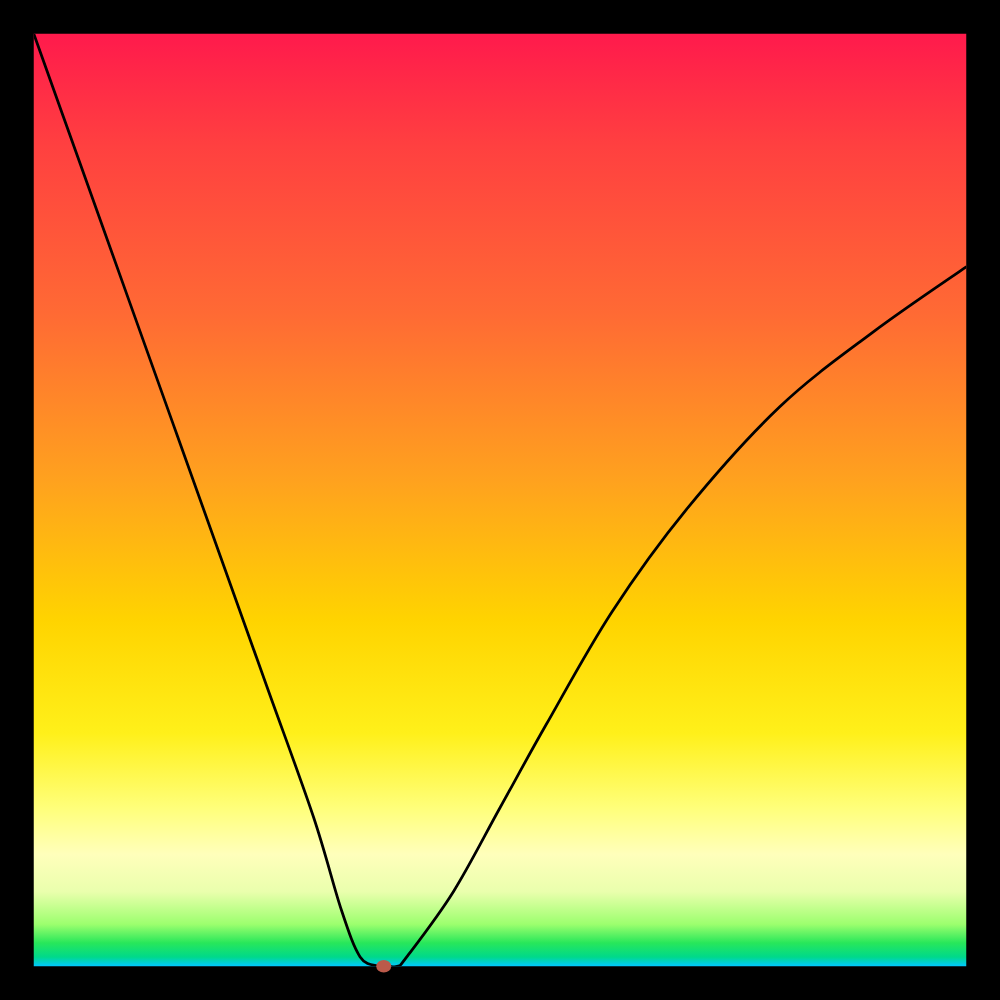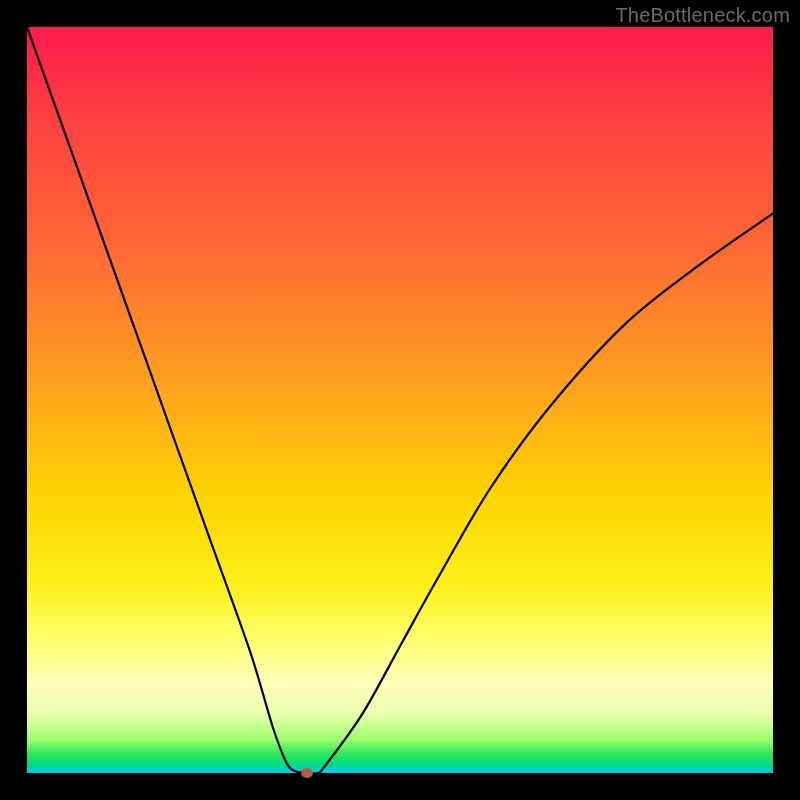--- a/index.html
+++ b/index.html
@@ -66,21 +66,20 @@
     height: 10px;
     border-radius: 50% / 50%;
     background: #bb5a4a;
     transform: translate(-50%, -50%);
   }
 </style>
 </head>
 <body>
 
 <div class="frame">
-  <div class="watermark">TheBottleneck.com</div>
 
   <div class="plot-area">
     <svg class="curve" viewBox="0 0 746 746" preserveAspectRatio="none">
       <path id="curve-path" d="M 0,0 C 6.216666666666668,17.406666666666677 24.866666666666667,69.62666666666672 37.300000000000004,104.44000000000005 C 49.73333333333334,139.2533333333334 62.16666666666668,174.06666666666666 74.60000000000001,208.88 C 87.03333333333335,243.69333333333333 99.46666666666665,278.5066666666667 111.89999999999999,313.32000000000005 C 124.33333333333333,348.1333333333334 136.76666666666668,382.94666666666666 149.20000000000002,417.76 C 161.63333333333335,452.5733333333333 174.06666666666666,487.3866666666667 186.5,522.2 C 198.93333333333334,557.0133333333333 213.85333333333332,596.8 223.79999999999998,626.64 C 233.74666666666664,656.48 239.96333333333334,682.59 246.18,701.24 C 252.39666666666668,719.89 256.12666666666667,731.0799999999999 261.09999999999997,738.54 C 266.07333333333327,746 272.28999999999996,744.7566666666667 276.02,746 C 279.75,747.2433333333333 280.99333333333334,746 283.48,746 C 285.9666666666667,746 288.4533333333333,747.2433333333333 290.94,746 C 293.4266666666667,744.7566666666667 290.94000000000005,748.4866666666667 298.40000000000003,738.54 C 305.86,728.5933333333332 323.26666666666665,706.2133333333334 335.7,686.32 C 348.1333333333333,666.4266666666667 360.56666666666666,641.56 373,619.18 C 385.43333333333334,596.8 395.38,578.15 410.3,552.04 C 425.22,525.93 443.87,491.1166666666667 462.52,462.52 C 481.16999999999996,433.9233333333333 499.81999999999994,407.8133333333333 522.1999999999999,380.46 C 544.5799999999999,353.1066666666667 571.9333333333334,322.02333333333337 596.8000000000001,298.40000000000003 C 621.6666666666667,274.7766666666667 646.5333333333333,257.37 671.4,238.71999999999997 C 696.2666666666667,220.06999999999996 733.5666666666666,195.20333333333332 746,186.5" fill="none" stroke="#000" stroke-width="2.2" stroke-linejoin="round" stroke-linecap="round"></path>
     </svg>
     <div id="min-marker" class="marker" style="left: 279.75px; top: 746px;"></div>
   </div>
 </div>
 
 </body></html>

